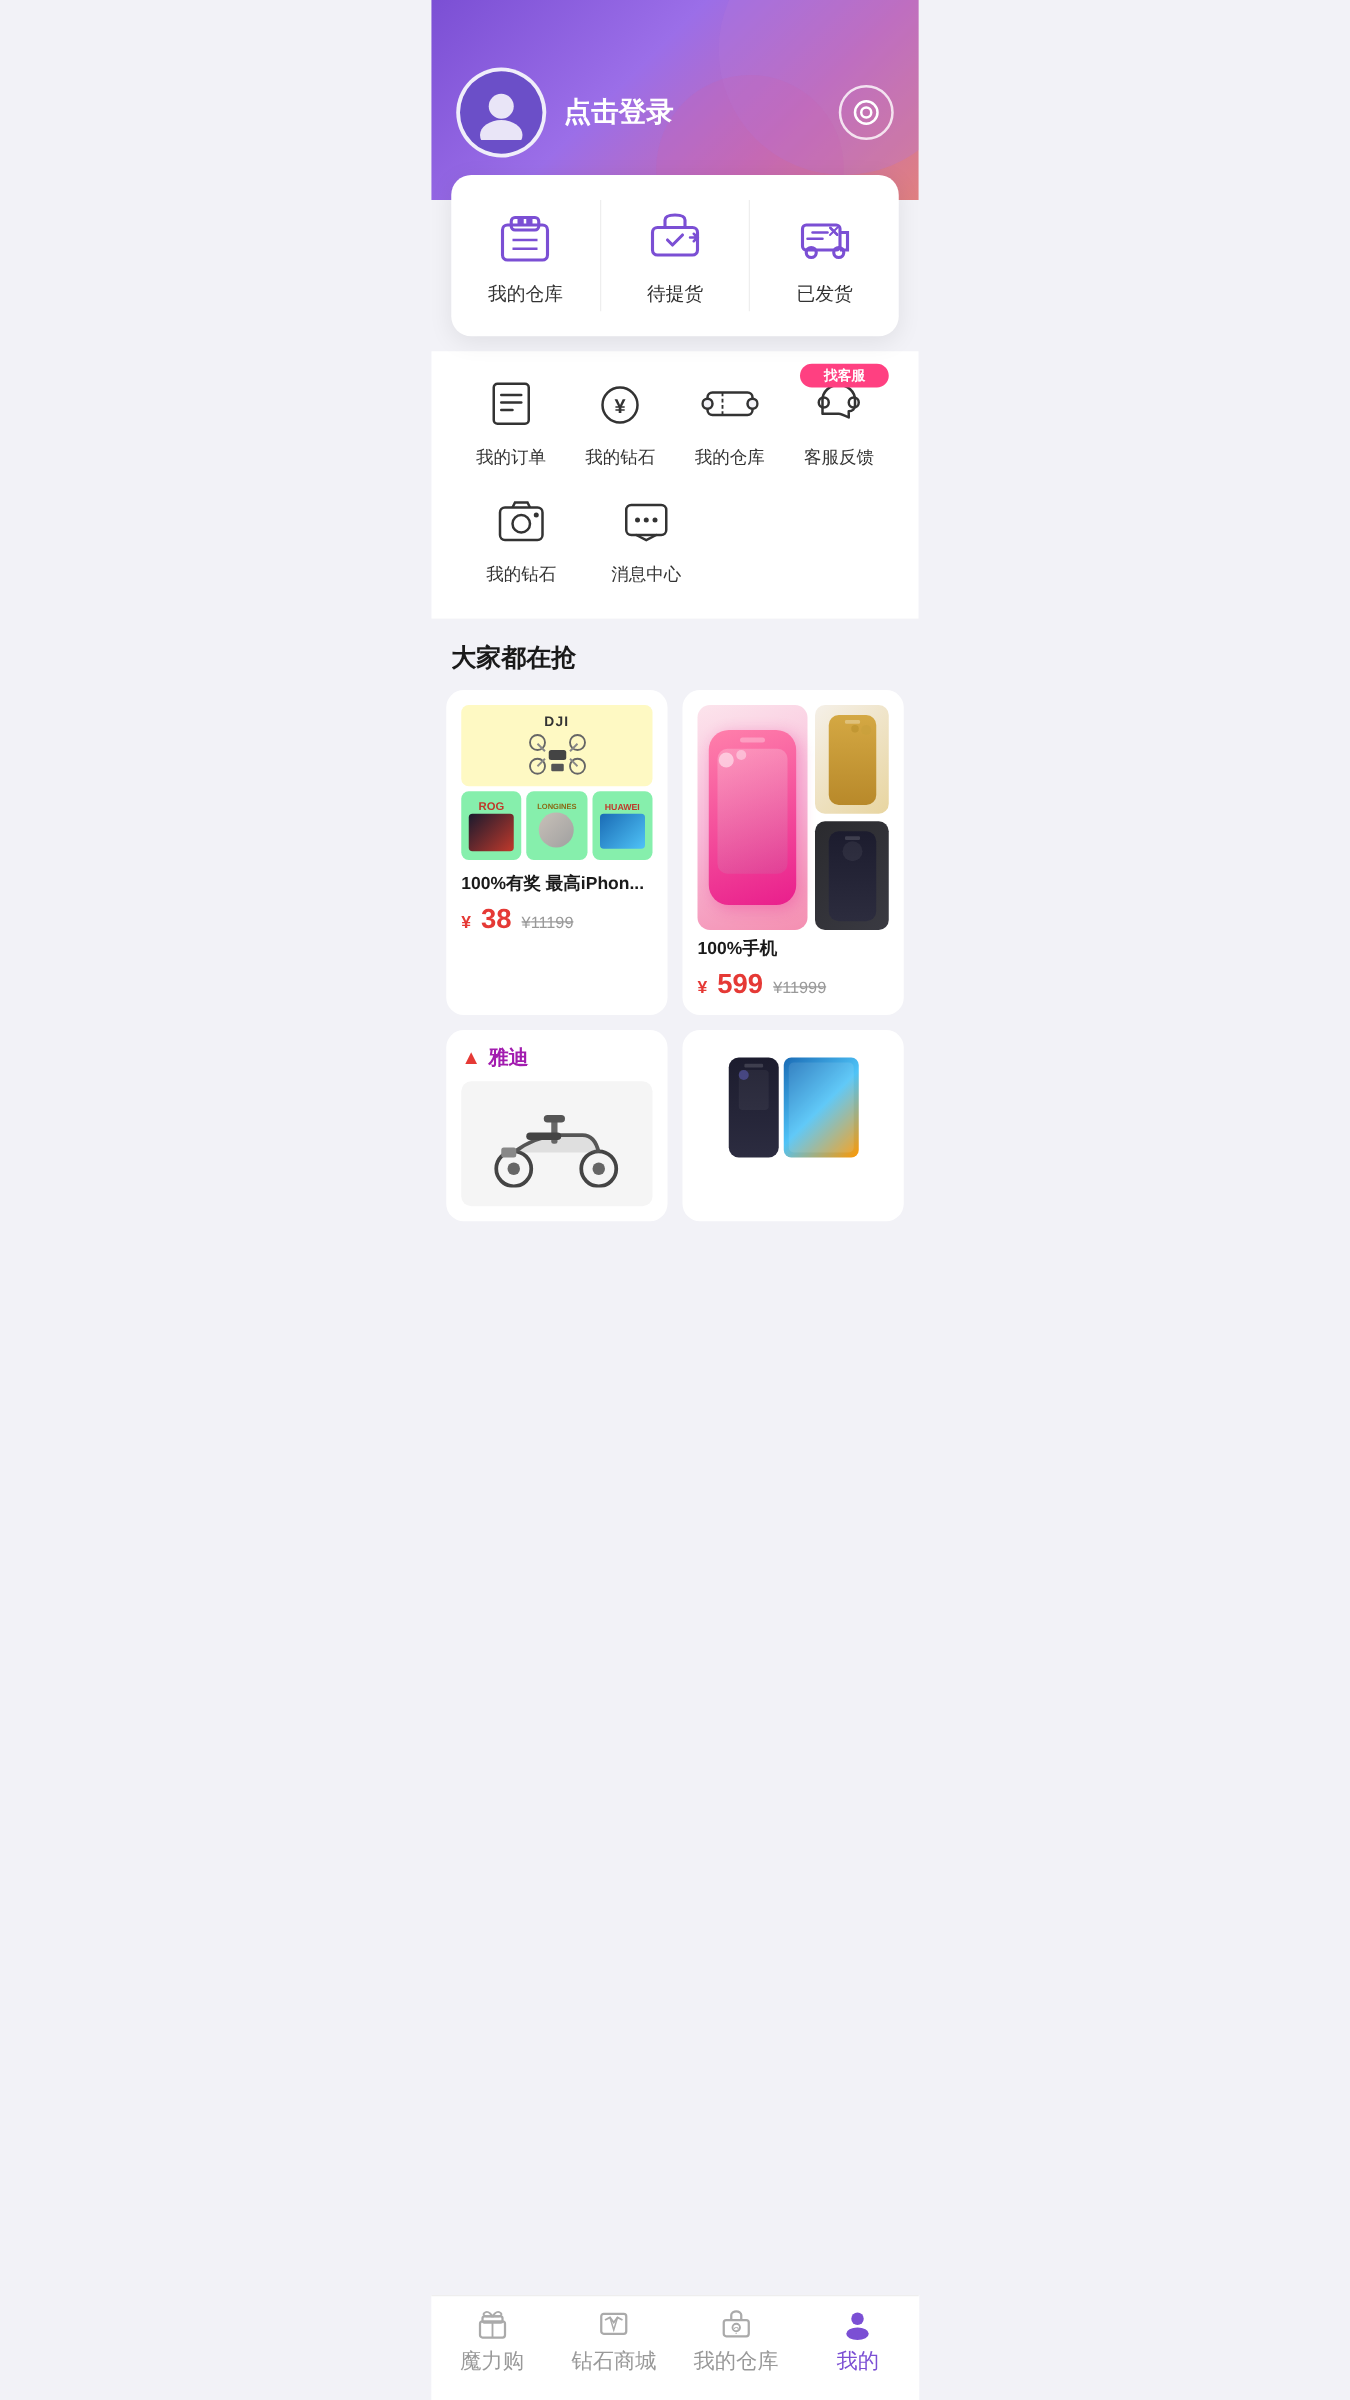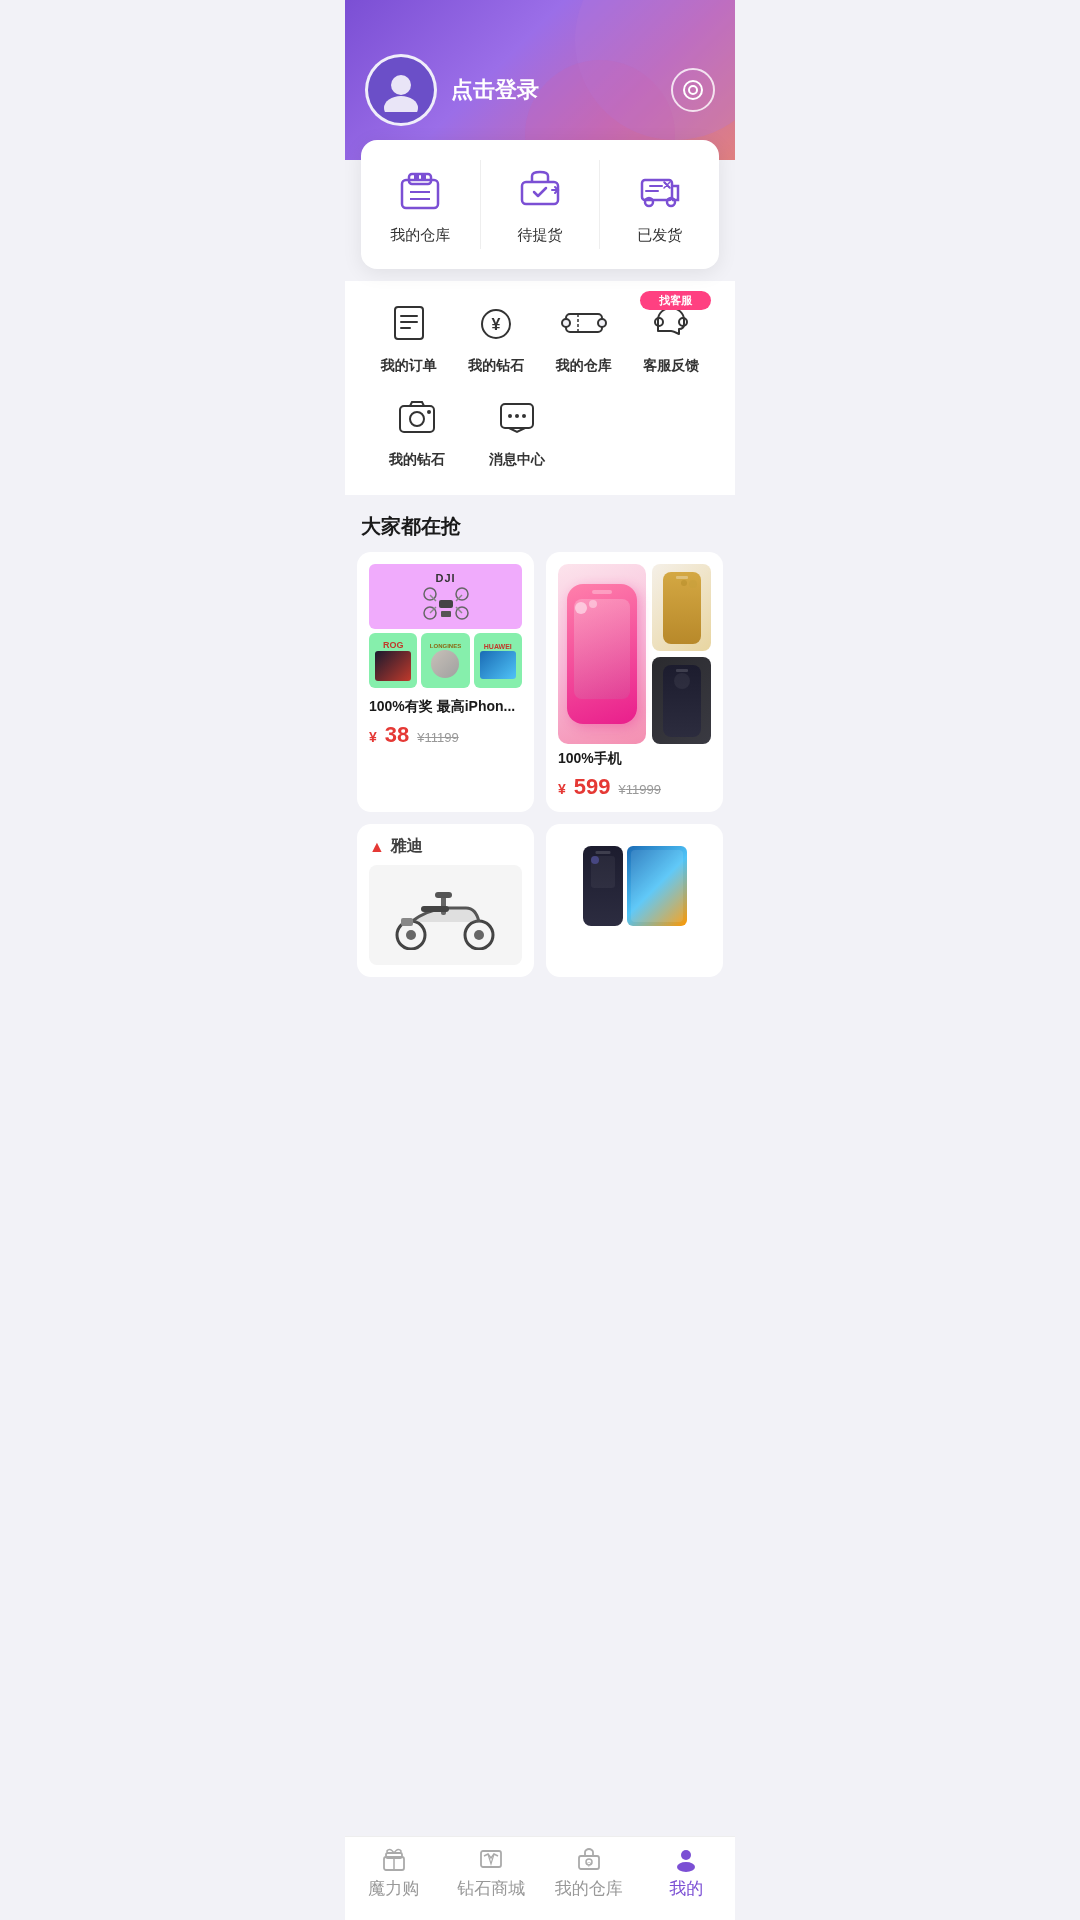--- a/index.html
+++ b/index.html
@@ -120,21 +120,20 @@
       width: 80px;
       position: relative;
     }
     .menu-icon {
       width: 52px; height: 52px;
       display: flex; align-items: center; justify-content: center;
     }
     .menu-label {
       font-size: 14px;
       color: #333;
-      font-weight: bold;
     }
     .badge {
       position: absolute;
       top: -6px; right: 0px;
       background: #ff4081;
       color: white;
       font-size: 11px;
       padding: 2px 19px;
       border-radius: 10px;
       font-weight: 600;
@@ -412,21 +411,21 @@
   </div>
 </div>
 
 <div class="section-title">大家都在抢</div>
 
 <div class="products-grid">
 
   <div class="product-card">
 
 
-    <div style="background:#f0abfc; border-radius:6px; padding:6px; margin-bottom:4px; min-height:65px; display:flex; align-items:center; justify-content:center; flex-direction:column; gap:2px;">
+    <div style="background:#fef9c3; border-radius:6px; padding:6px; margin-bottom:4px; min-height:65px; display:flex; align-items:center; justify-content:center; flex-direction:column; gap:2px;">
       <span style="font-size:11px; font-weight:800; color:#333; letter-spacing:1px;">DJI</span>
 
       <svg width="50" height="35" viewBox="0 0 50 35" fill="none">
         <rect x="18" y="14" width="14" height="8" rx="2" fill="#444"></rect>
         <circle cx="9" cy="8" r="6" stroke="#666" stroke-width="1.5" fill="none"></circle>
         <circle cx="41" cy="8" r="6" stroke="#666" stroke-width="1.5" fill="none"></circle>
         <circle cx="9" cy="27" r="6" stroke="#666" stroke-width="1.5" fill="none"></circle>
         <circle cx="41" cy="27" r="6" stroke="#666" stroke-width="1.5" fill="none"></circle>
         <line x1="15" y1="15" x2="9" y2="9" stroke="#888" stroke-width="1.5"></line>
         <line x1="35" y1="15" x2="41" y2="9" stroke="#888" stroke-width="1.5"></line>
@@ -507,21 +506,21 @@
       </div>
     </div>
   </div>
 </div>
 
 <div class="second-row-products">
 
   <div class="product-card-partial">
     <div class="yadea-header">
       <span class="yadea-icon">▲</span>
-      <span style="font-size:16px; font-weight:700; color:#404040;">雅迪</span>
+      <span style="font-size:16px; font-weight:700; color:#a21caf;">雅迪</span>
     </div>
     <div style="background:#f5f5f5; border-radius:8px; height:100px; display:flex; align-items:center; justify-content:center;">
 
       <svg width="110" height="70" viewBox="0 0 110 70" fill="none">
 
         <circle cx="20" cy="55" r="14" stroke="#444" stroke-width="3" fill="none"></circle>
         <circle cx="20" cy="55" r="5" fill="#666"></circle>
 
         <circle cx="88" cy="55" r="14" stroke="#444" stroke-width="3" fill="none"></circle>
         <circle cx="88" cy="55" r="5" fill="#666"></circle>

